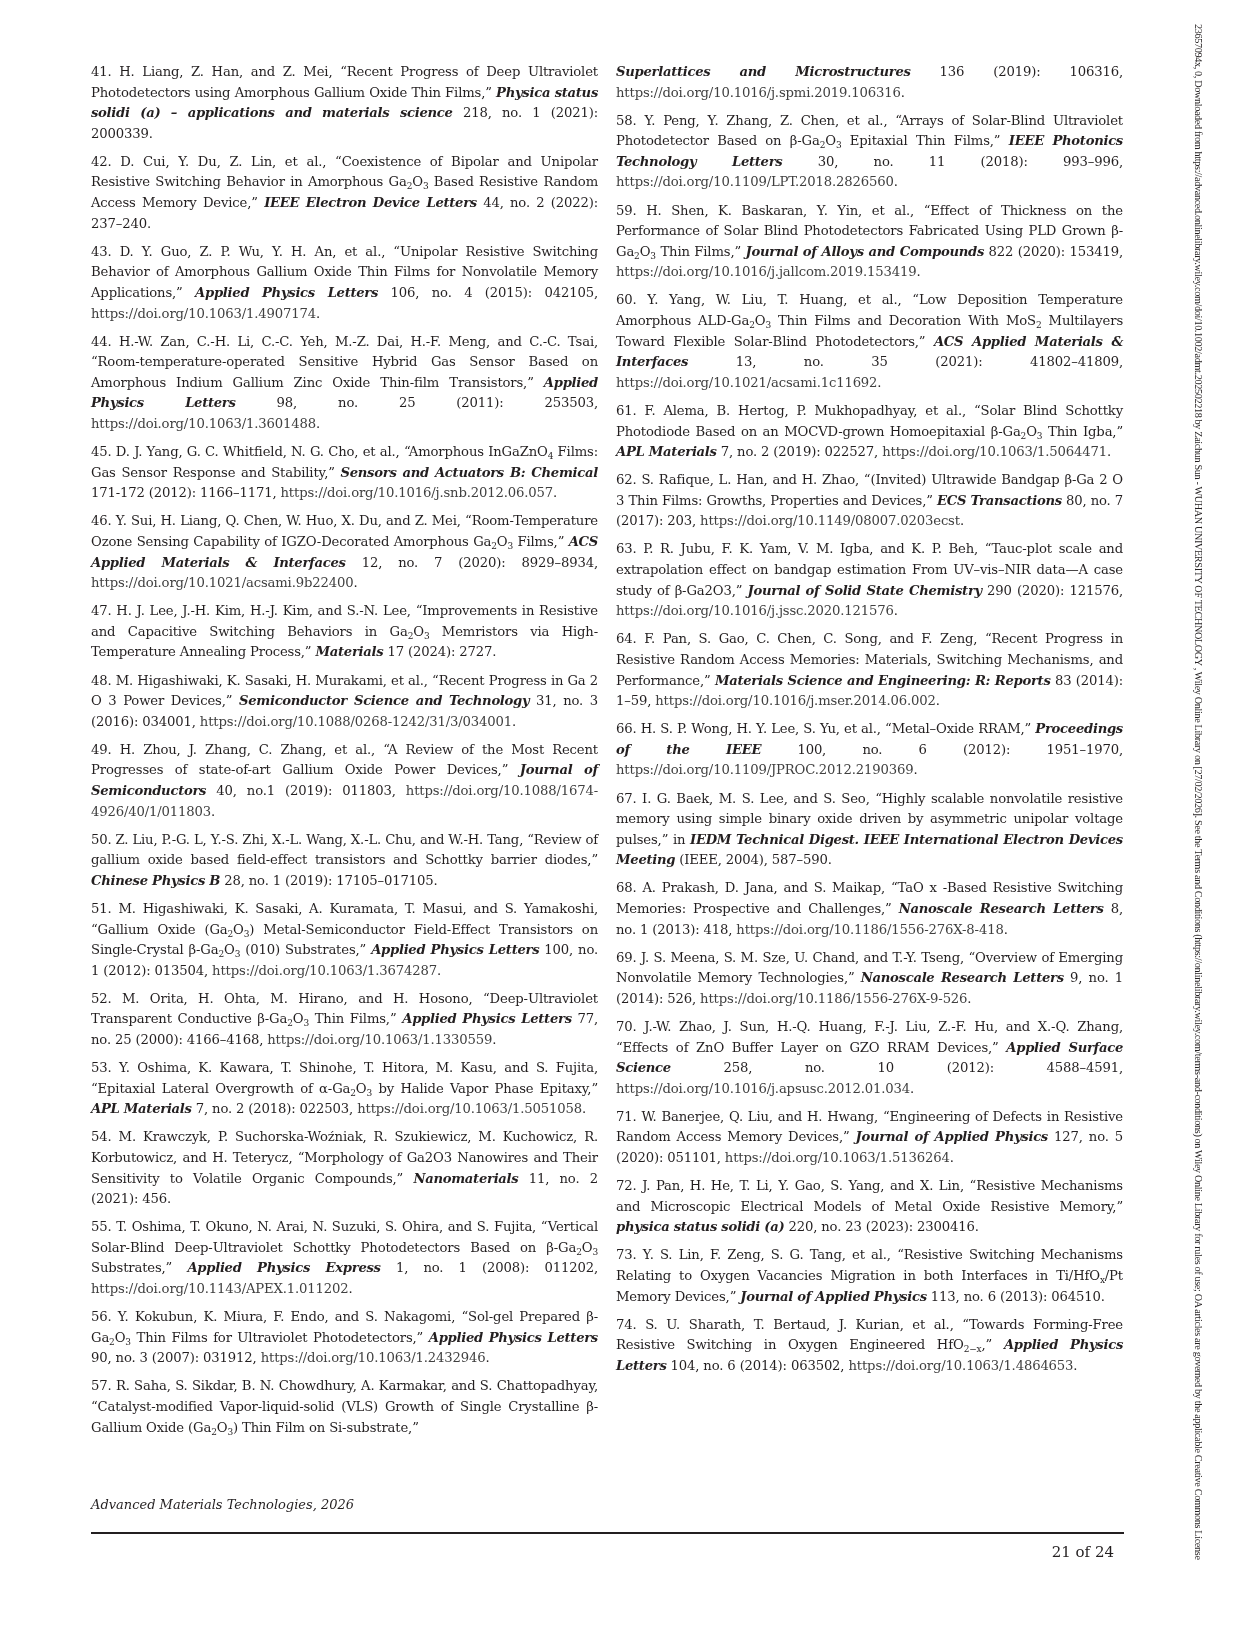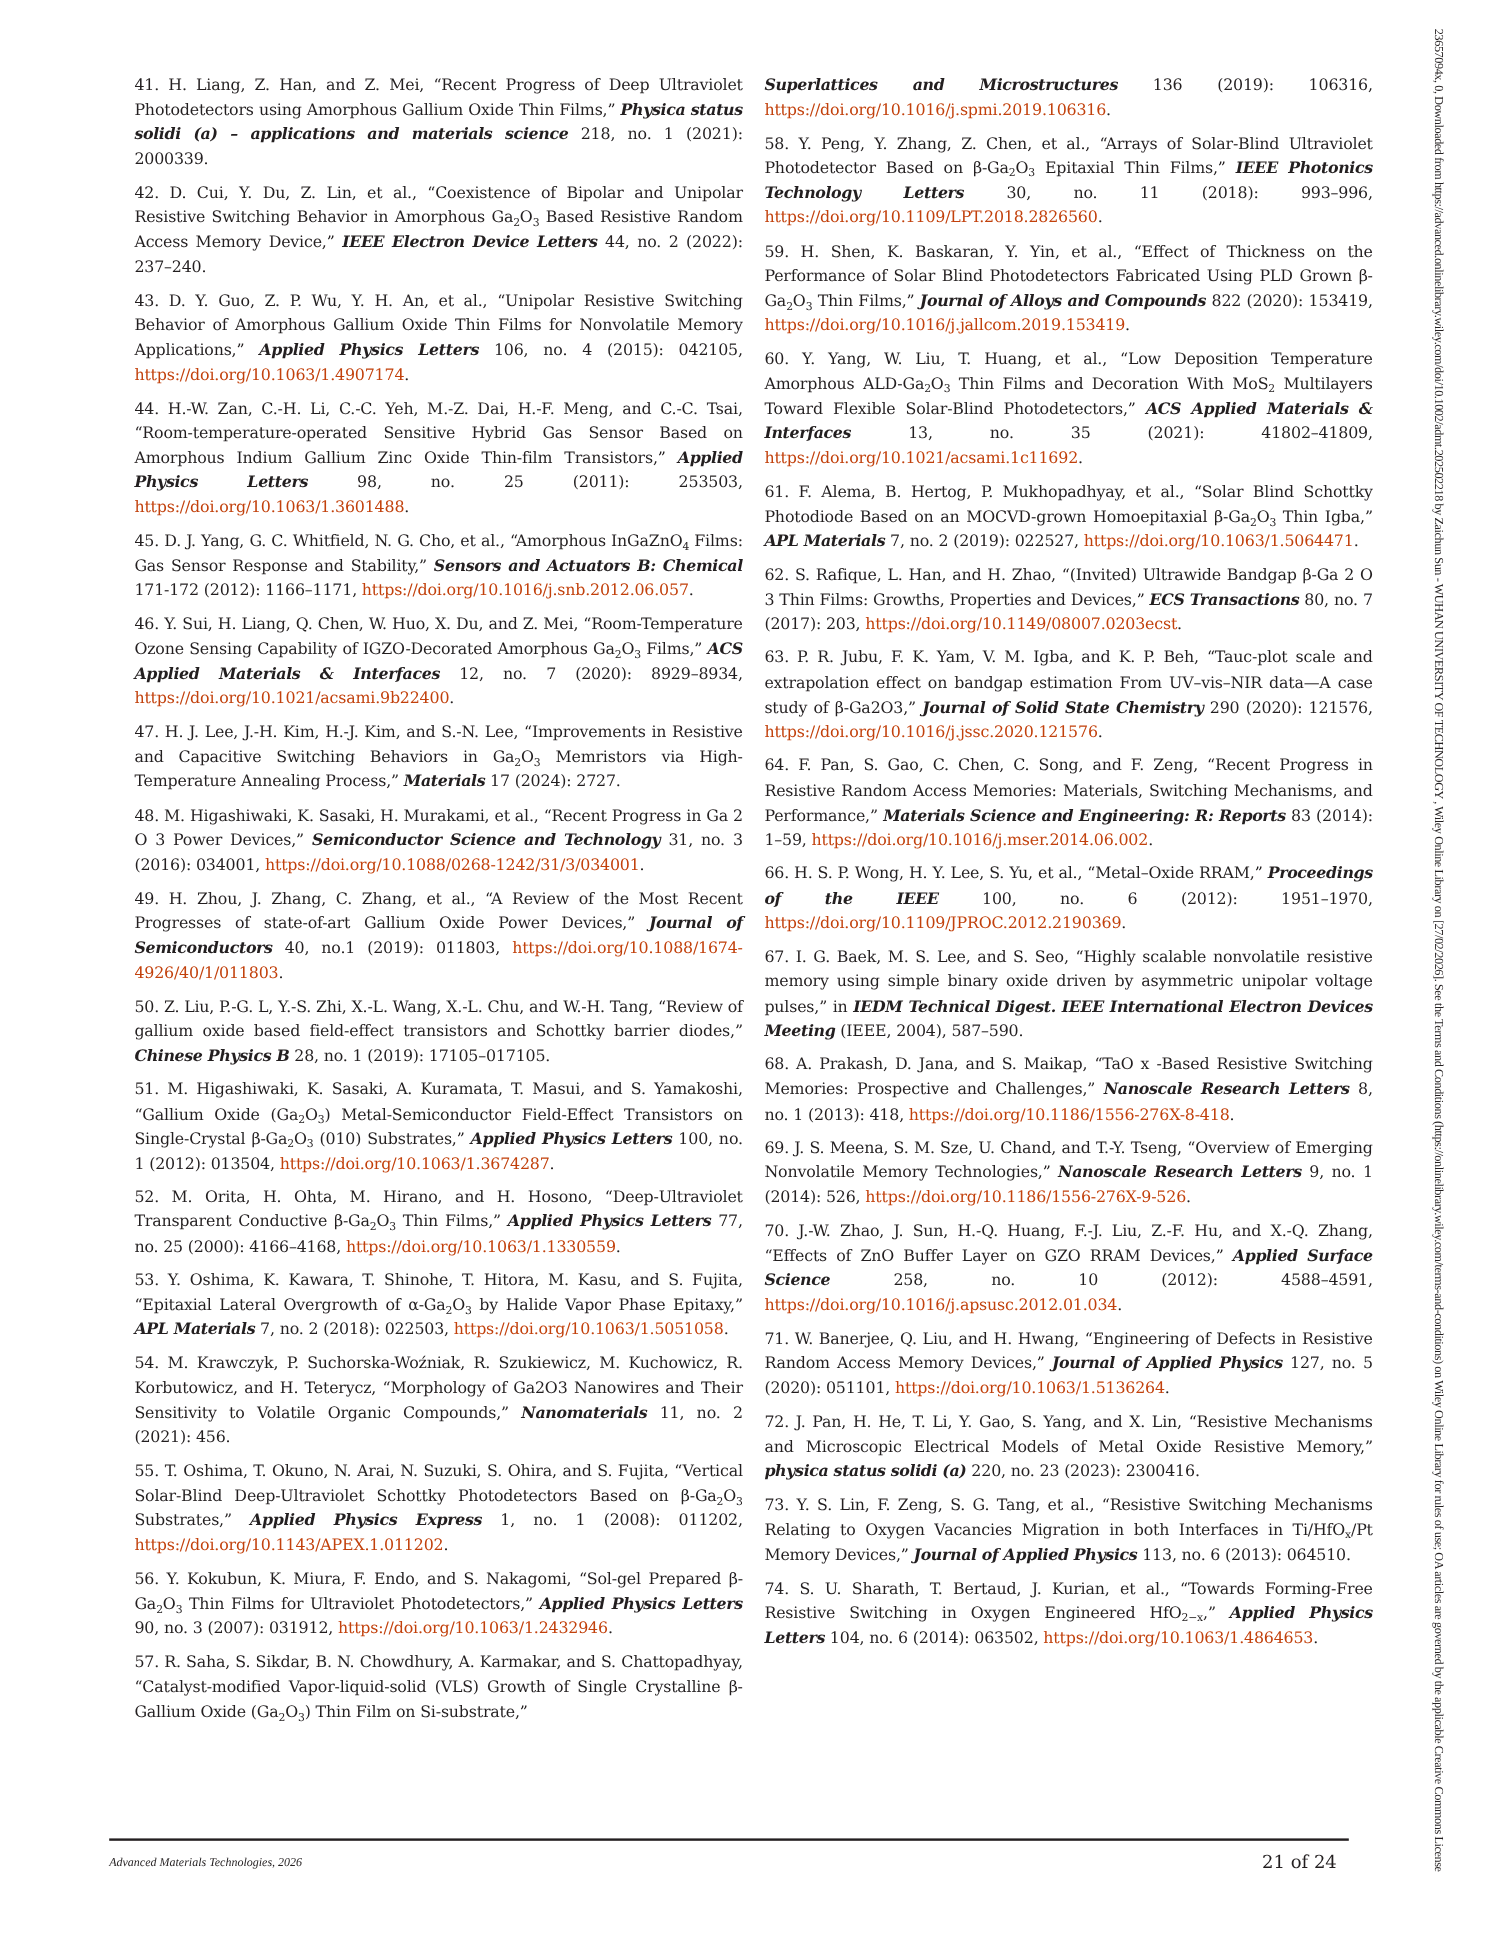--- a/index.html
+++ b/index.html
@@ -1,28 +1,28 @@
 <!DOCTYPE html>
 <html><head>
 <meta charset="utf-8">
 <style>
   html, body { margin: 0; padding: 0; background: #ffffff; }
   body { width: 1241px; height: 1630px; position: relative; overflow: hidden;
          font-family: "DejaVu Serif", "Liberation Serif", serif; color: #231f20; }
   .page { position: absolute; left: 0; top: 0; width: 1241px; height: 1630px; }
-  .col { position: absolute; top: 62px; width: 507px; margin-left: 21px; }
+  .col { position: absolute; top: 62px; width: 507px; }
   .col.left { left: 91px; }
   .col.right { left: 616px; }
   .ref { font-size: 13.2px; line-height: 20.6px; text-align: justify; margin: 0 0 7.5px 0;
          letter-spacing: -0.15px; hyphens: none; }
   .ref .i { font-style: italic; font-weight: bold; letter-spacing: -0.3px; }
   .ref .sub { font-size: 9px; vertical-align: -3px; line-height: 0; }
-  .ref .link { color: #c2410c; text-decoration: none; }
+  .ref .link { color: #404040; text-decoration: none; }
   .footer-rule { position: absolute; left: 91px; top: 1532px; width: 1033px; height: 2px; background: #231f20; }
-  .footer-left { position: absolute; left: 91px; top: 1547px; font-size: 10px; font-style: italic; font-family: Liberation Serif, serif; }
+  .footer-left { position: absolute; left: 91px; top: 1497px; font-size: 13px; font-style: italic; }
   .footer-right { position: absolute; right: 127px; top: 1543px; font-size: 15px; }
   .sidebar { position: absolute; left: 1188px; top: 24px; width: 1580px; height: 20px;
              transform-origin: 0 0; transform: translate(20px, 0) rotate(90deg);
              font-family: "Liberation Serif", serif; font-size: 10.2px; color: #231f20;
              white-space: nowrap; letter-spacing: -0.35px; line-height: 20px; }
 </style>
 </head>
 <body>
 
 <div class="page">

